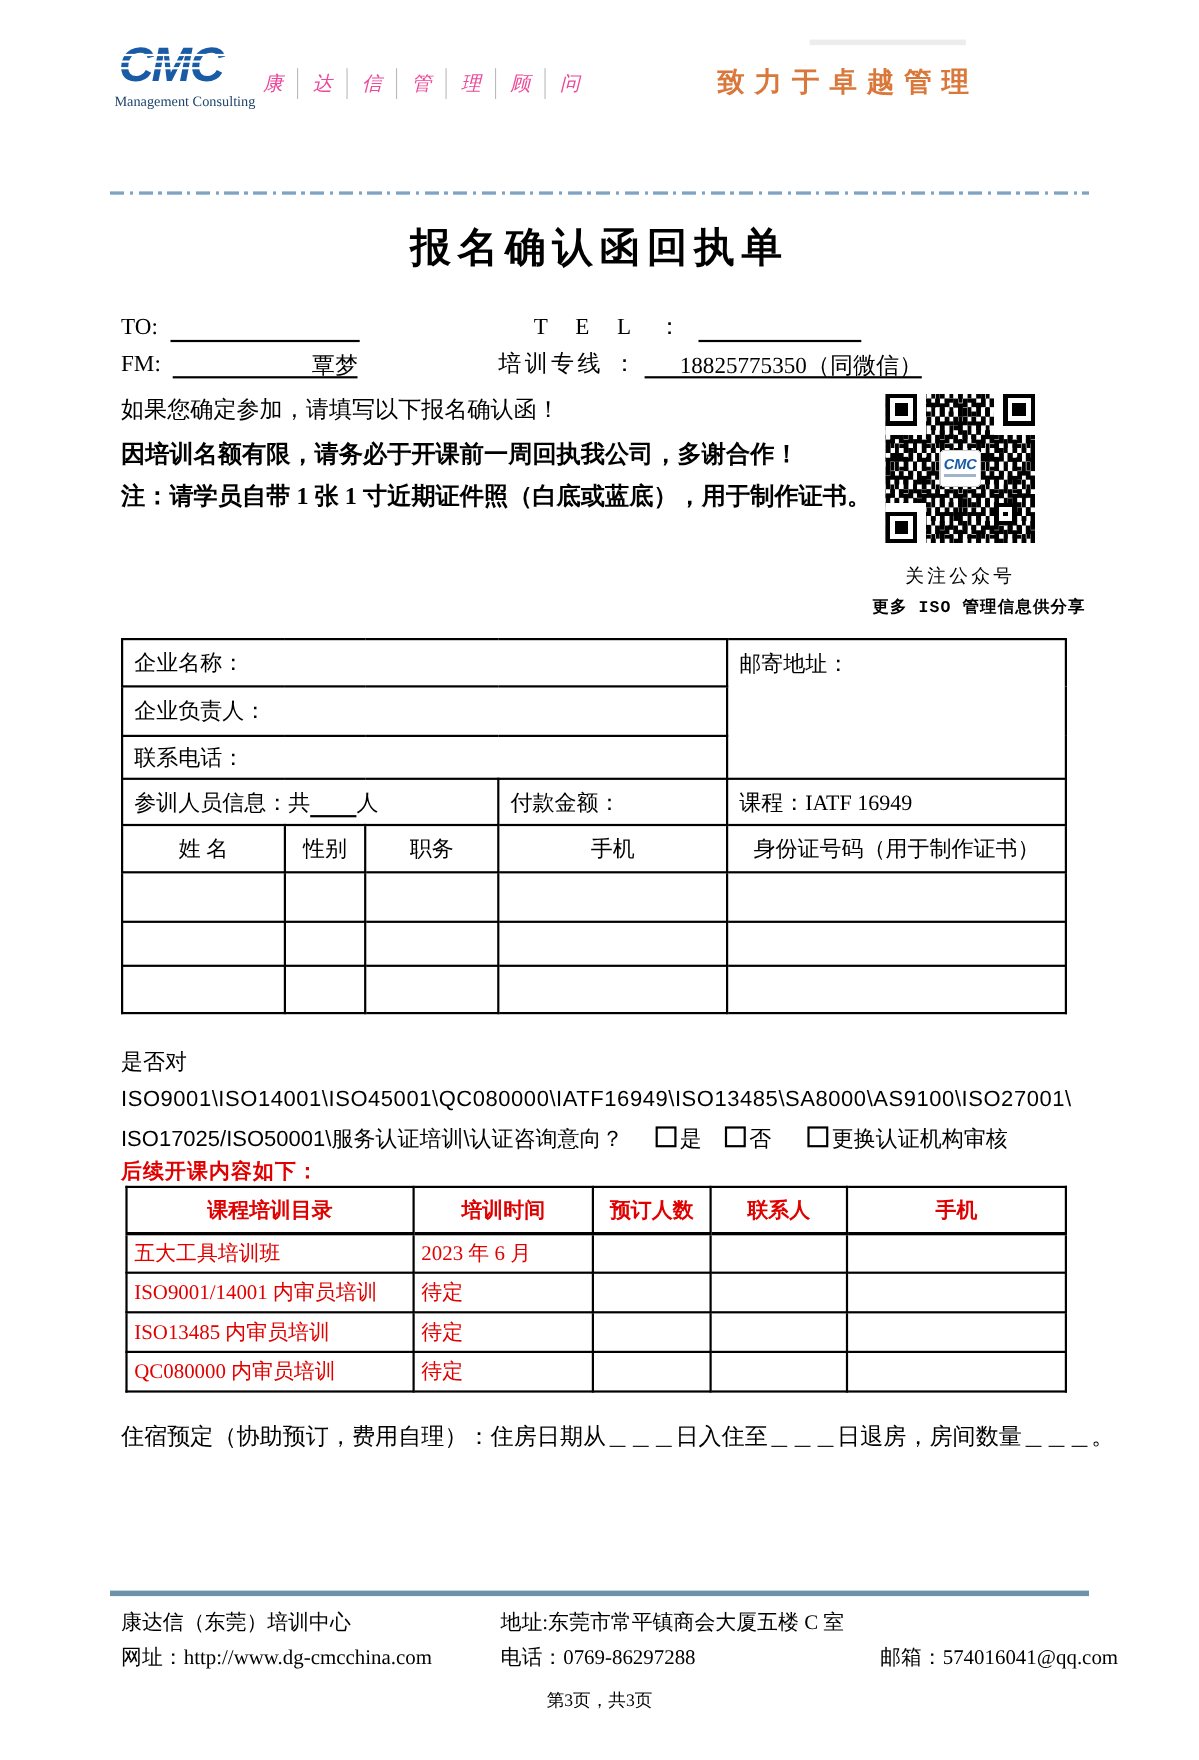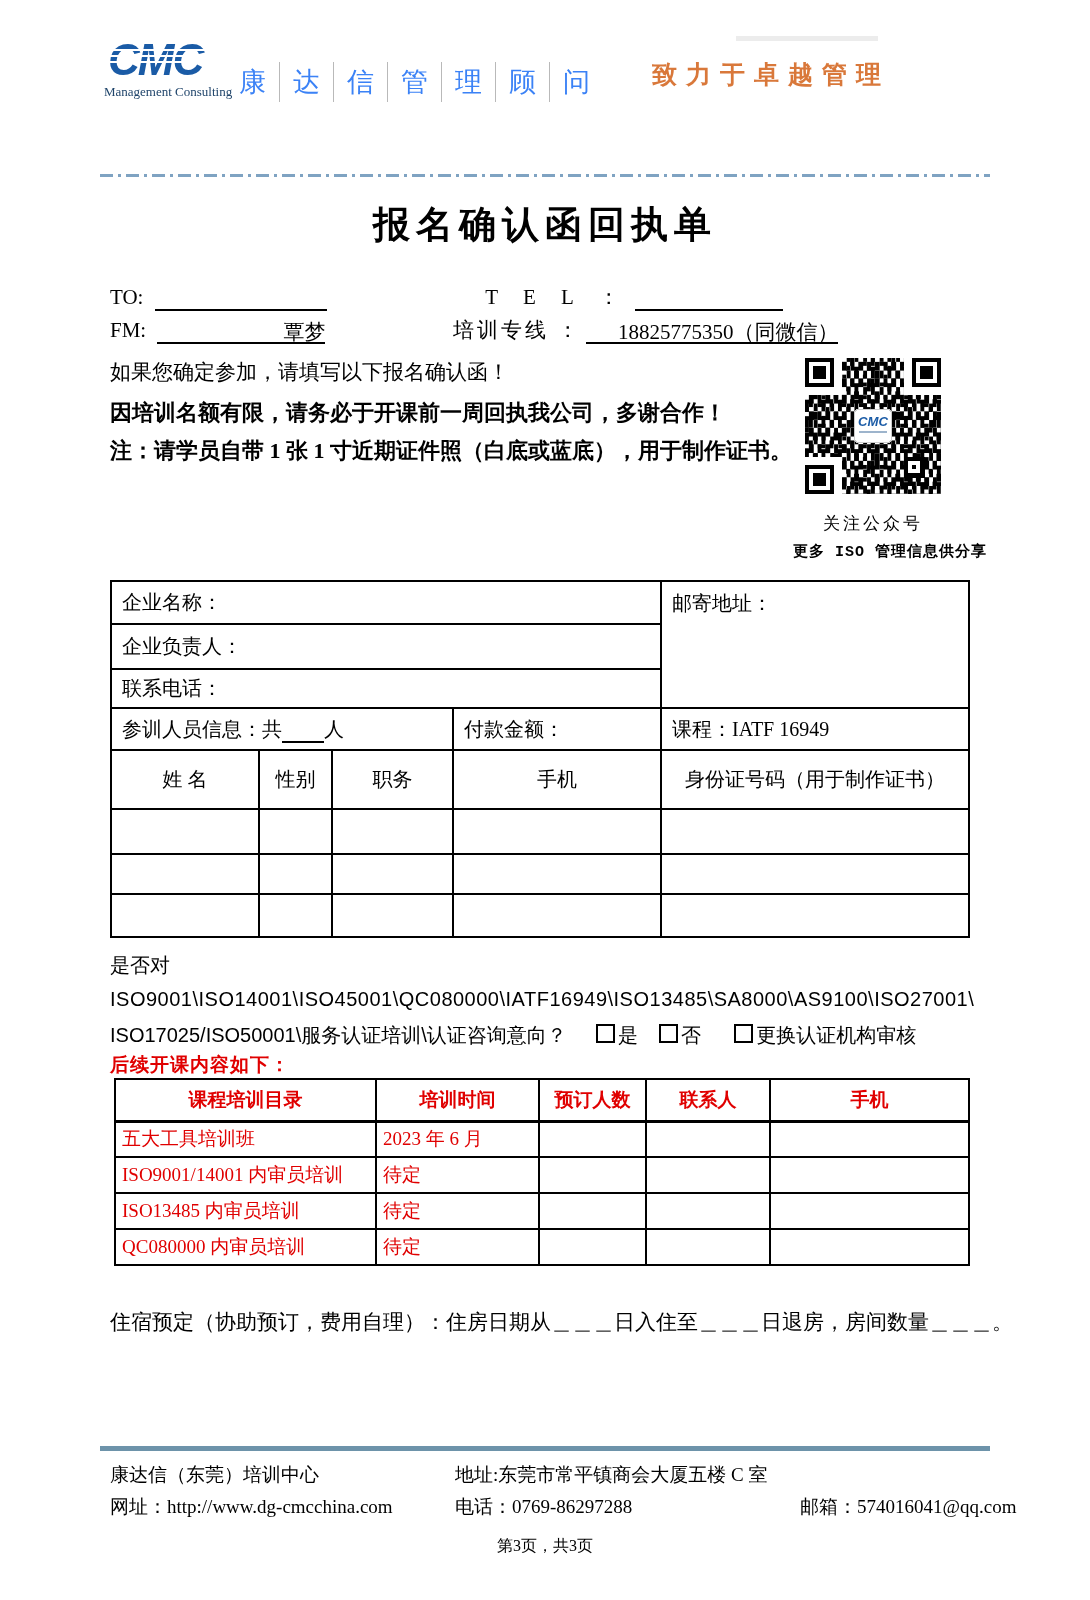--- a/index.html
+++ b/index.html
@@ -8,21 +8,21 @@
     font-family:"Liberation Serif", serif; color:#000; overflow:hidden;
   }
 
   
   .logo-mark { position:absolute; left:108px; top:40px; width:120px; height:42px; }
   .logo-text { font-family:"Liberation Sans", sans-serif; font-weight:bold; font-style:italic;
                font-size:44px; line-height:40px; color:#1a5ba6; letter-spacing:-2px; }
   .logo-stripe { position:absolute; left:-2px; width:116px; height:2px; background:#fff; }
   .logo-sub { position:absolute; left:104px; top:84px; font-family:"Liberation Serif", serif;
               font-size:13px; color:#20456b; white-space:nowrap; }
-  .brand-chars { position:absolute; left:226px; top:62px; font-size:27px; color:#3b82f6; }
+  .brand-chars { position:absolute; left:226px; top:62px; font-size:18px; color:#ec4899;font-style:italic; }
   .brand-chars span { display:inline-block; padding:2px 13px; border-right:1px solid #b9b9b9; }
   .brand-chars span:last-child { border-right:none; }
   .slogan { position:absolute; left:652px; top:58px; font-size:25px; font-weight:bold;
             color:#d9783a; letter-spacing:9px; white-space:nowrap; }
   .ghost-line { position:absolute; left:736px; top:36px; width:142px; height:5px; background:#ececec; }
 
   .dashdot { position:absolute; left:100px; top:174px; width:890px; height:3px;
     background:repeating-linear-gradient(90deg,#7fa3c2 0 13px,transparent 13px 18px,#7fa3c2 18px 21px,transparent 21px 26px); }
 
   .doc-title { position:absolute; left:0; top:200px; width:1090px; text-align:center;
@@ -61,21 +61,21 @@
   .red-heading { position:absolute; left:110px; top:1052px; font-size:19px; font-weight:bold; color:#e00000; letter-spacing:1px; }
 
   
   .course-table { position:absolute; left:114px; top:1078px; width:854px; font-size:19px; }
   .course-table td, .course-table th { border:2px solid #000; padding:0 6px; }
   .course-table th { color:#e00000; font-weight:bold; text-align:center; border-bottom:3px solid #000; }
   .course-table td.cred { color:#e00000; text-align:left; }
   .course-table tr { height:36px; }
   .course-table tr.hdr { height:42px; }
 
-  .accommodation { position:absolute; left:110px; top:1292px; font-size:21px; white-space:nowrap;margin-top:16px; }
+  .accommodation { position:absolute; left:110px; top:1292px; font-size:21px; white-space:nowrap; }
 
   
   .footer-line { position:absolute; left:100px; top:1446px; width:890px; height:5px; background:#6d93aa; }
   .f-item { position:absolute; font-size:19px; white-space:nowrap; }
   .page-num { position:absolute; left:0; top:1536px; width:1090px; text-align:center; font-size:16px; }
 </style>
 </head>
 <body>
 
 <div class="page">
@@ -184,21 +184,21 @@
       <td colspan="4">企业负责人：</td>
     </tr>
     <tr style="height:39px">
       <td colspan="4">联系电话：</td>
     </tr>
     <tr style="height:42px">
       <td colspan="3"><span>参训人员信息：共</span><span class="blank" style="width:42px; height:20px"></span><span>人</span></td>
       <td>付款金额：</td>
       <td>课程：IATF 16949</td>
     </tr>
-    <tr style="height:59px">
+    <tr style="height:43px">
       <th class="cth">姓  名</th>
       <th class="cth">性别</th>
       <th class="cth">职务</th>
       <th class="cth">手机</th>
       <th class="cth">身份证号码（用于制作证书）</th>
     </tr>
     <tr style="height:45px">
       <td></td>
           <td></td>
           <td></td>

